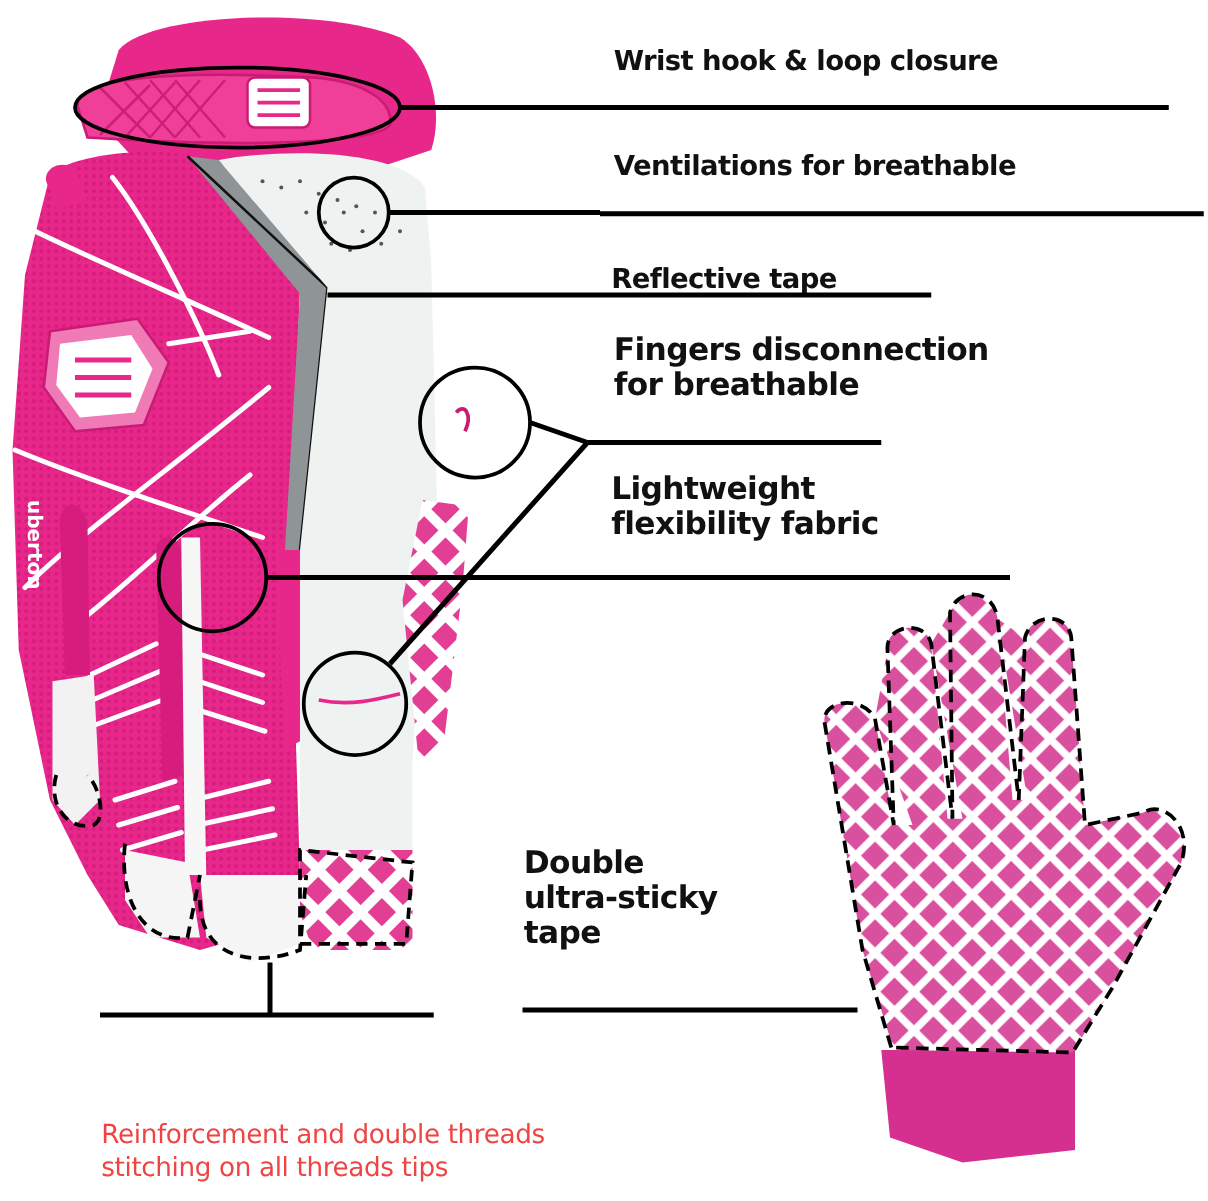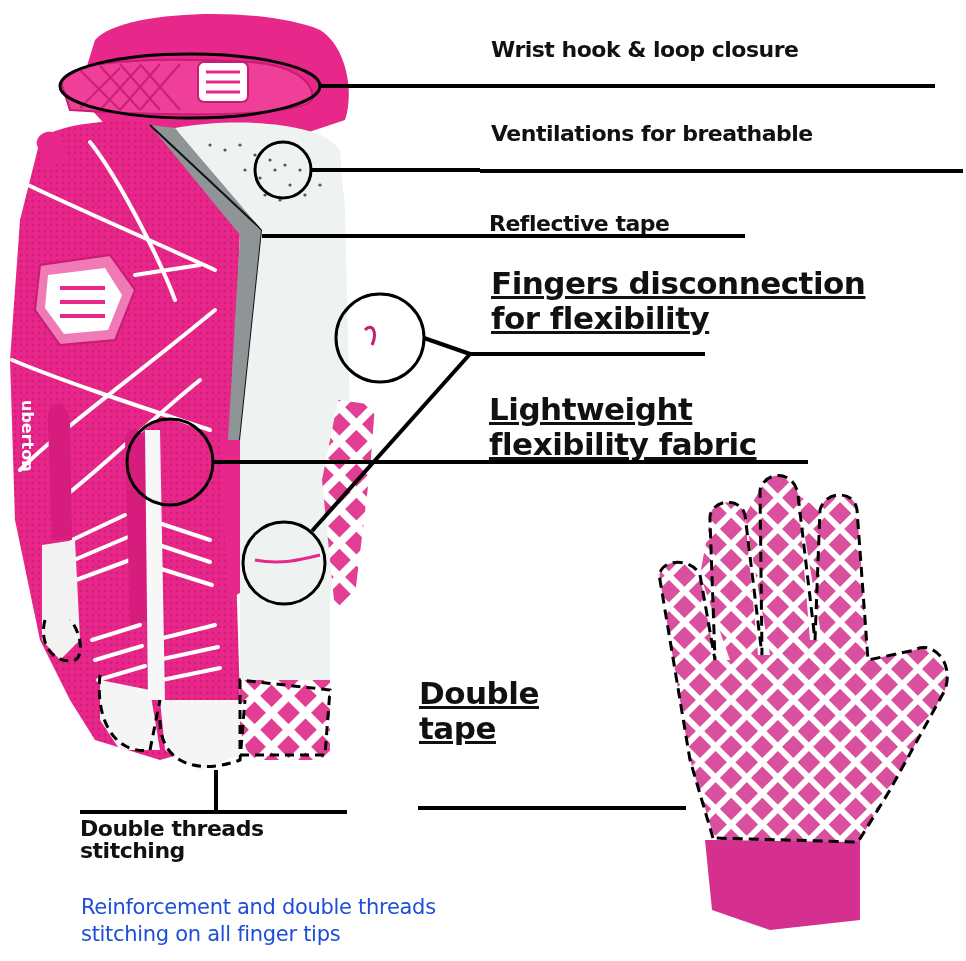--- a/index.html
+++ b/index.html
@@ -1,22 +1,22 @@
 <!DOCTYPE html>
 <html><head>
 <meta charset="utf-8">
 <style>
   html, body { margin:0; padding:0; background:#ffffff; }
   body { width:966px; height:961px; position:relative; overflow:hidden; font-family:"DejaVu Sans", "Liberation Sans", sans-serif; }
   .stage { position:absolute; left:0; top:0; width:966px; height:961px; }
   svg.art { position:absolute; left:0; top:0; }
   .label { position:absolute; color:#111; font-weight:bold; letter-spacing:-0.5px; line-height:1.12; white-space:nowrap; }
   .label.lg { font-size:22px; }
-  .label.md { font-size:31px;text-decoration:underline; }
-  .sub { position:absolute; color:#1d4ed8; font-size:21px; line-height:1.3; letter-spacing:-0.3px; white-space:nowrap; font-weight:normal; }
+  .label.md { font-size:25px; }
+  .sub { position:absolute; color:#ef4444; font-size:21px; line-height:1.3; letter-spacing:-0.3px; white-space:nowrap; font-weight:normal; }
   .rule { position:absolute; background:#000; height:4px; }
 </style>
 </head>
 <body>
 
 <div class="stage">
 
   <svg class="art" width="966" height="961" viewBox="0 0 966 961">
     <defs>
       <pattern id="knit" width="6" height="6" patternUnits="userSpaceOnUse">
@@ -185,38 +185,35 @@
   </div>
   <div class="rule" style="left:480px; top:169px; width:483px;"></div>
 
   <div class="label lg" style="left:489px; top:190px;margin-top:22px;">
     <span>Reflective tape</span>
   </div>
   <div class="rule" style="left:480px; top:234px; width:265px;"></div>
 
   <div class="label md" style="left:491px; top:266px;">
     <div>Fingers disconnection</div>
-    <div>for flexibility</div>
+    <div>for breathable</div>
   </div>
   <div class="rule" style="left:470px; top:352px; width:235px;"></div>
 
-  <div class="label md" style="left:489px; top:392px;">
+  <div class="label md" style="left:489px; top:377px;">
     <div>Lightweight</div>
     <div>flexibility fabric</div>
   </div>
   <div class="rule" style="left:480px; top:460px; width:328px;"></div>
 
   <div class="label md" style="left:419px; top:676px;">
     <div>Double</div>
+    <div>ultra-sticky</div>
     <div>tape</div>
   </div>
 
   <div class="rule" style="left:80px; top:810px; width:267px;"></div>
-  <div class="label lg" style="left:80px; top:818px; line-height:1.02;">
-    <div>Double threads</div>
-    <div>stitching</div>
-  </div>
   <div class="sub" style="left:81px; top:894px;">
     <div>Reinforcement and double threads</div>
-    <div>stitching on all finger tips</div>
+    <div>stitching on all threads tips</div>
   </div>
 
 </div>
 
 </body></html>

